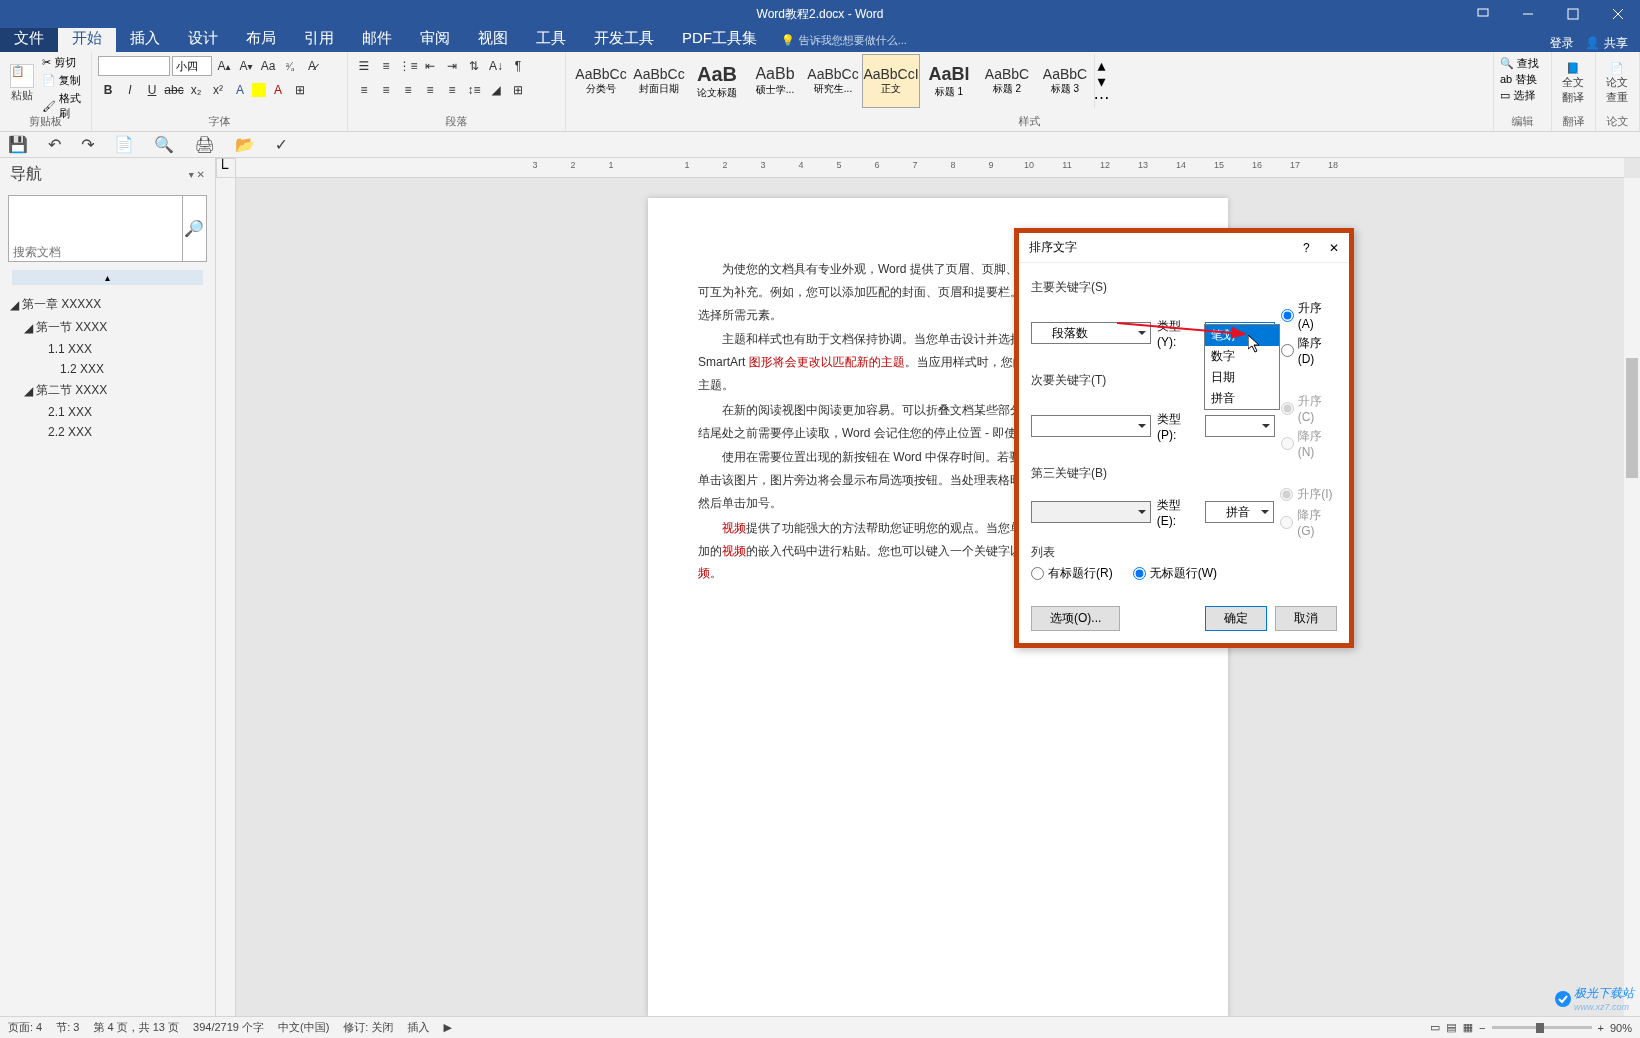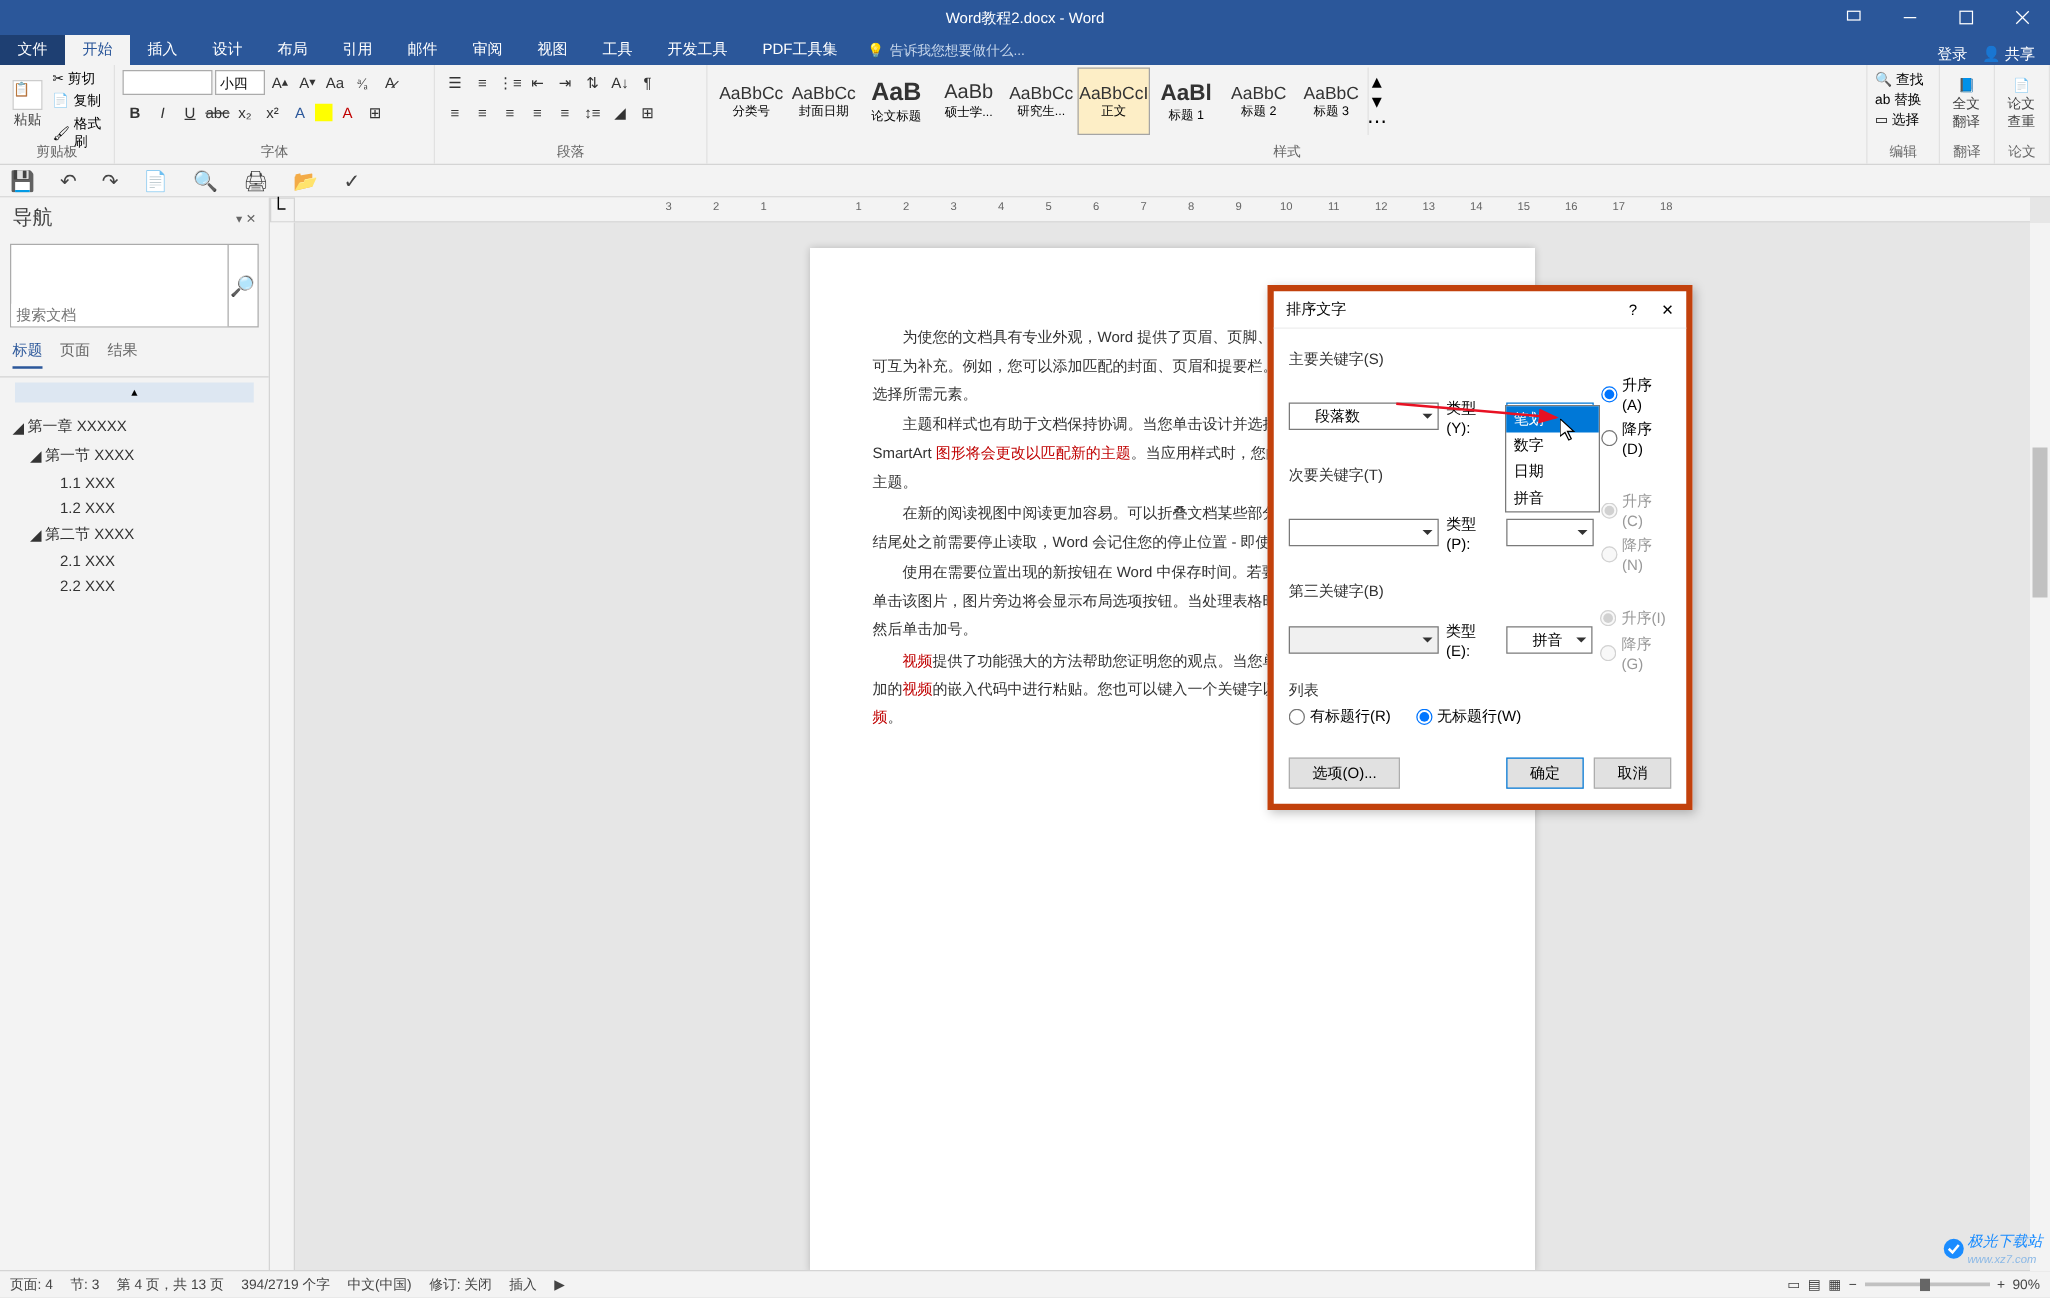--- a/index.html
+++ b/index.html
@@ -7,21 +7,21 @@
 
 
 .titlebar { height: 28px; background: #2b579a; display: flex; align-items: center; position: relative; }
 .titlebar-title { color: #fff; font-size: 12px; position: absolute; left: 50%; transform: translateX(-50%); }
 .titlebar-right { position: absolute; right: 0; display: flex; }
 .tb-btn { width: 45px; height: 28px; display: flex; align-items: center; justify-content: center; color: #fff; cursor: pointer; }
 .tb-btn svg { width: 12px; height: 12px; }
 
 
 .menutabs { height: 24px; background: #2b579a; display: flex; align-items: flex-end; }
-.menutab { padding: 4px 14px; color: #fff; font-size: 12px; cursor: pointer; margin-top: 12px; }
+.menutab { padding: 4px 14px; color: #fff; font-size: 15px; cursor: pointer; margin-top: 12px; }
 .menutab.active { background: #f3f3f3; color: #2b579a; }
 .menutab.file { background: #1e3f72; }
 .tell-me { color: #c5d5ea; font-size: 11px; padding: 4px 10px; display: flex; align-items: center; gap: 4px; }
 .menu-right { margin-left: auto; display: flex; color: #fff; font-size: 12px; gap: 12px; padding-right: 12px; align-items: flex-start; }
 
 
 .ribbon { height: 80px; background: #f3f3f3; border-bottom: 1px solid #d4d4d4; display: flex; }
 .rgroup { border-right: 1px solid #e1e1e1; padding: 2px 6px; display: flex; flex-direction: column; position: relative; }
 .rgroup-label { text-align: center; font-size: 11px; color: #666; position: absolute; bottom: 2px; left: 0; right: 0; }
 .rgroup-content { flex: 1; display: flex; align-items: flex-start; gap: 2px; }
@@ -320,39 +320,34 @@
 <div class="mainrow">
   <div class="navpane">
     <div class="nav-head">
       <span class="nav-head-title">导航</span>
       <span style="font-size:10px;color:#666">▾ ✕</span>
     </div>
     <div class="nav-search">
       <input placeholder="搜索文档" style="">
       <div class="nav-search-btn">🔎</div>
     </div>
-    <div class="nav-tabs">
-      <div class="nav-tab active">标题</div>
-      <div class="nav-tab">页面</div>
-      <div class="nav-tab">结果</div>
-    </div>
     <div class="nav-collapse-all">▴</div>
     <div class="nav-tree">
       <div class="nav-item" style="padding-left:10px">
           <span class="tw">◢</span>
           <span>第一章 XXXXX</span>
         </div>
       <div class="nav-item" style="padding-left:24px">
           <span class="tw">◢</span>
           <span>第一节 XXXX</span>
         </div>
       <div class="nav-item" style="padding-left:48px">
           <span>1.1 XXX</span>
         </div>
-      <div class="nav-item" style="padding-left:48px">
+      <div class="nav-item" style="padding-left:60px">
           <span>1.2 XXX</span>
         </div>
       <div class="nav-item" style="padding-left:24px">
           <span class="tw">◢</span>
           <span>第二节 XXXX</span>
         </div>
       <div class="nav-item" style="padding-left:48px">
           <span>2.1 XXX</span>
         </div>
       <div class="nav-item" style="padding-left:48px">

